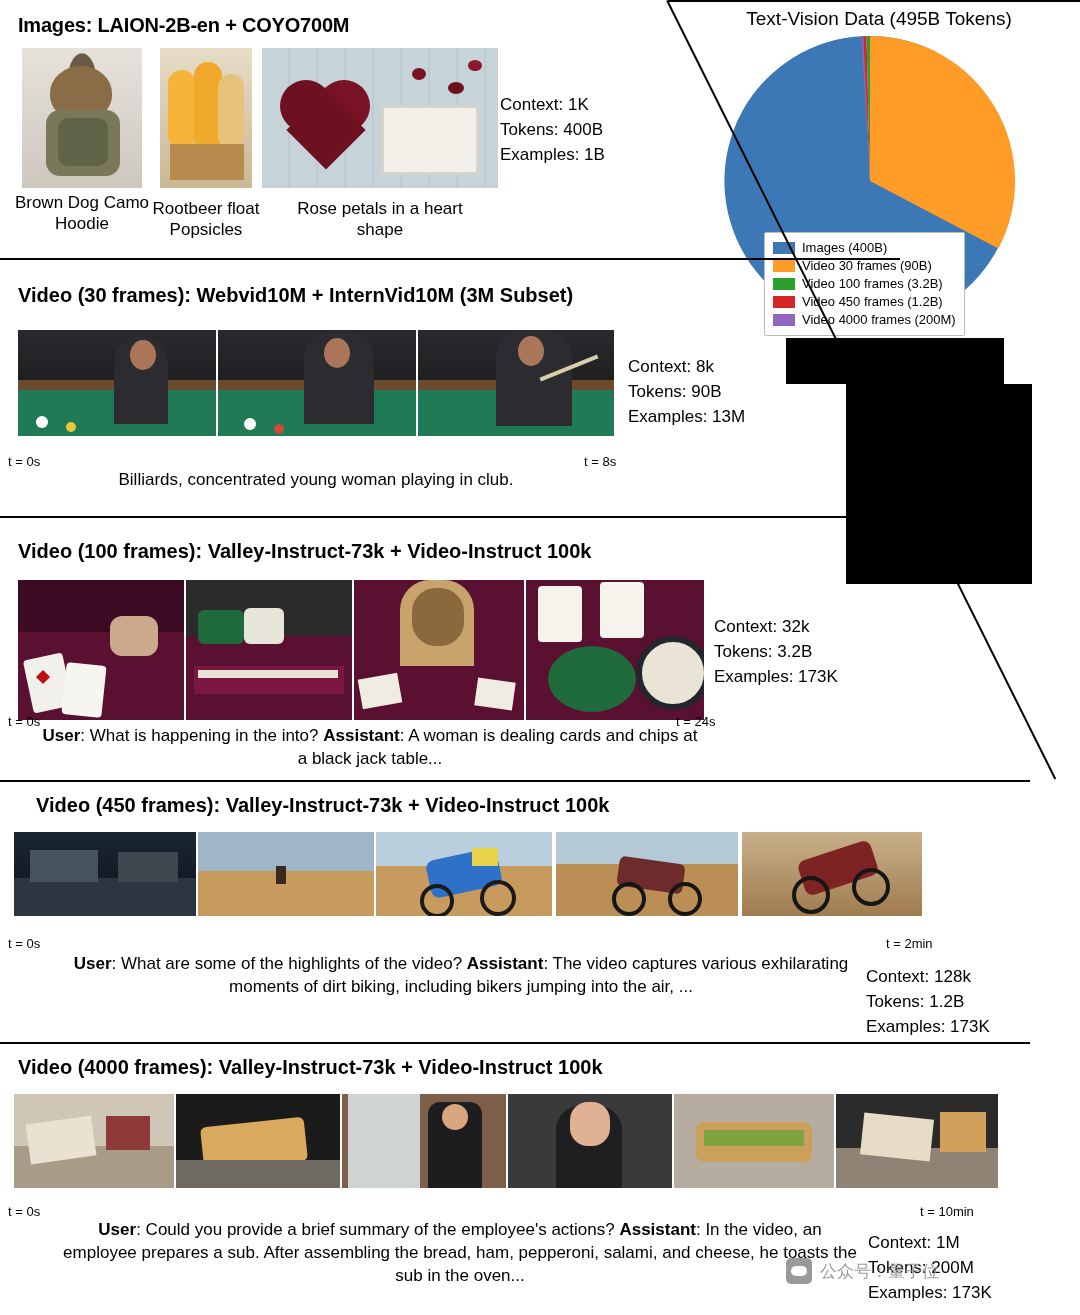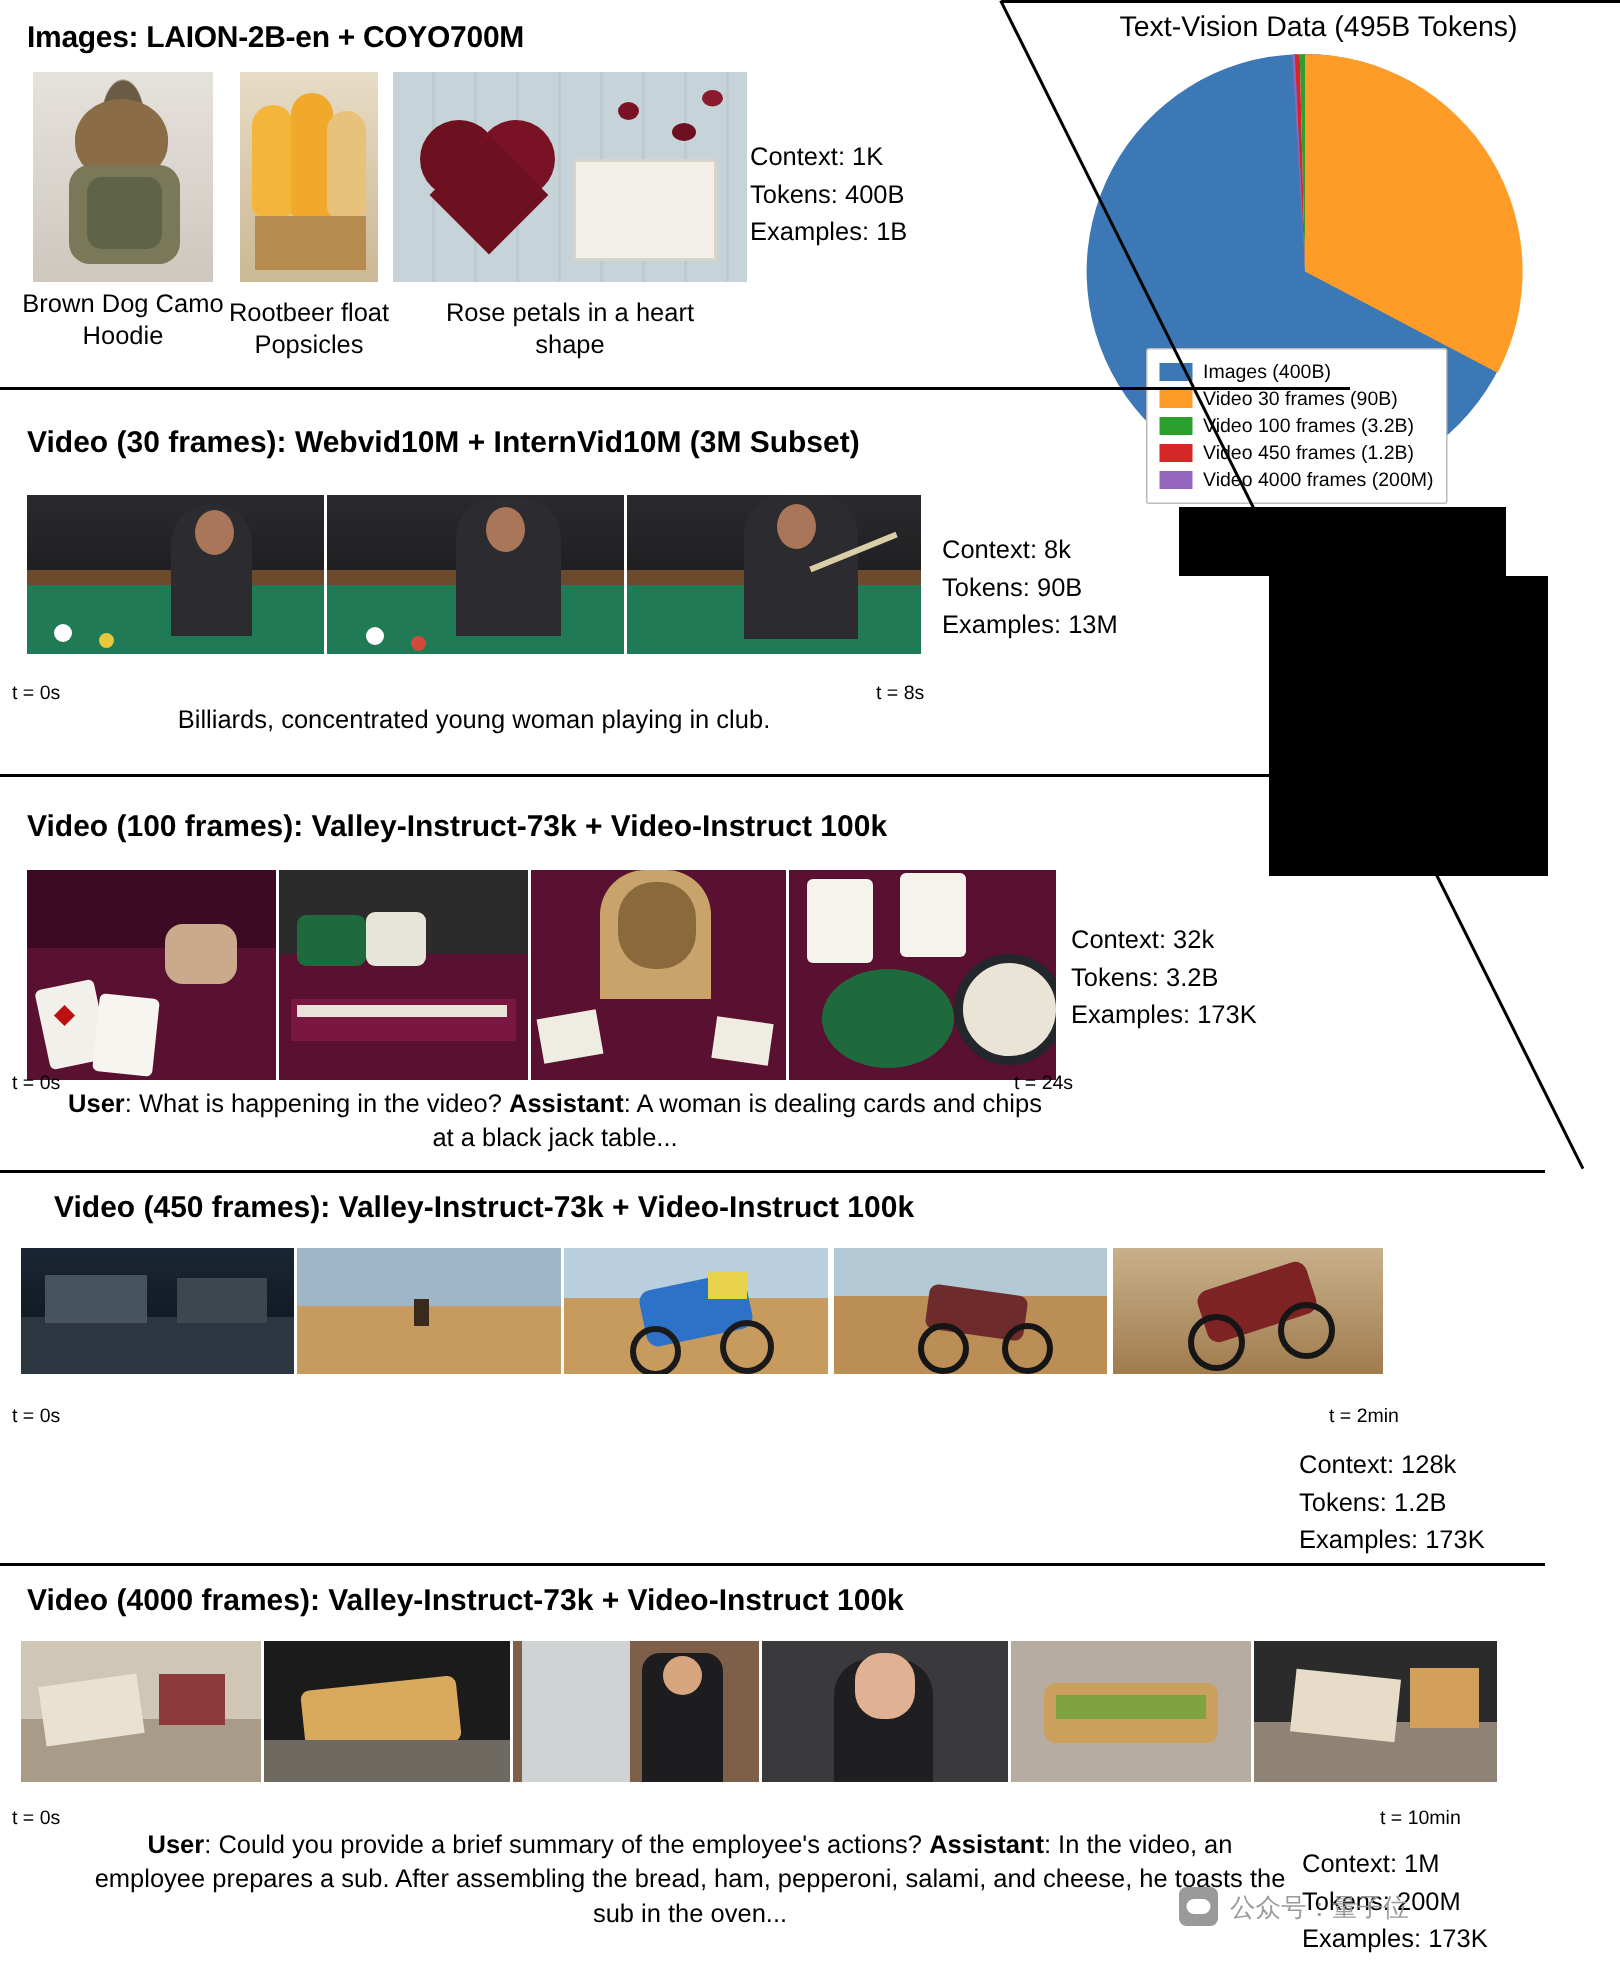--- a/index.html
+++ b/index.html
@@ -233,21 +233,21 @@
       <div style="position:absolute;left:12px;top:6px;width:44px;height:56px;background:#f6f3ec;border-radius:4px;"></div>
       <div style="position:absolute;left:74px;top:2px;width:44px;height:56px;background:#f6f3ec;border-radius:4px;"></div>
       <div style="position:absolute;left:22px;top:66px;width:88px;height:66px;border-radius:50%;background:#1f6a3c;"></div>
       <div style="position:absolute;left:110px;top:56px;width:62px;height:62px;border-radius:50%;background:#e9e4d6;border:6px solid #23262a;"></div>
     </div>
 
     <div class="tmark" style="left:8px;top:198px;">t = 0s</div>
     <div class="tmark" style="left:676px;top:198px;">t = 24s</div>
 
     <div class="caption" style="left:40px;top:208px;width:660px;">
-      <b>User</b><span>: What is happening in the video? </span><b>Assistant</b><span>: A woman is dealing cards and chips at a black jack table...</span>
+      <b>User</b><span>: What is happening in the into? </span><b>Assistant</b><span>: A woman is dealing cards and chips at a black jack table...</span>
     </div>
 
     <div class="stat-block" style="left:714px;top:98px;">
       <div>Context: 32k</div>
       <div>Tokens: 3.2B</div>
       <div>Examples: 173K</div>
     </div>
   </div>
 
   <div class="hr" style="top:780px;width:1030px;"></div>
@@ -280,20 +280,23 @@
     <div class="frame" style="left:742px;top:52px;width:180px;height:84px;">
       <div class="ph" style="background:linear-gradient(#c8b08a,#a07c4e);"></div>
       <div style="position:absolute;left:58px;top:18px;width:76px;height:36px;border-radius:8px;background:#7e2323;transform:rotate(-18deg);"></div>
       <div style="position:absolute;left:50px;top:44px;width:30px;height:30px;border-radius:50%;border:4px solid #161616;"></div>
       <div style="position:absolute;left:110px;top:36px;width:30px;height:30px;border-radius:50%;border:4px solid #161616;"></div>
     </div>
 
     <div class="tmark" style="left:8px;top:156px;">t = 0s</div>
     <div class="tmark" style="left:886px;top:156px;">t = 2min</div>
 
+    <div class="caption" style="left:66px;top:172px;width:790px;">
+      <b>User</b><span>: What are some of the highlights of the video? </span><b>Assistant</b><span>: The video captures various exhilarating moments of dirt biking, including bikers jumping into the air, ...</span>
+    </div>
 
     <div class="stat-block" style="left:866px;top:184px;">
       <div>Context: 128k</div>
       <div>Tokens: 1.2B</div>
       <div>Examples: 173K</div>
     </div>
   </div>
 
   <div class="hr" style="top:1042px;width:1030px;"></div>
   <div class="vsec" style="top:1042px;height:273px;">

